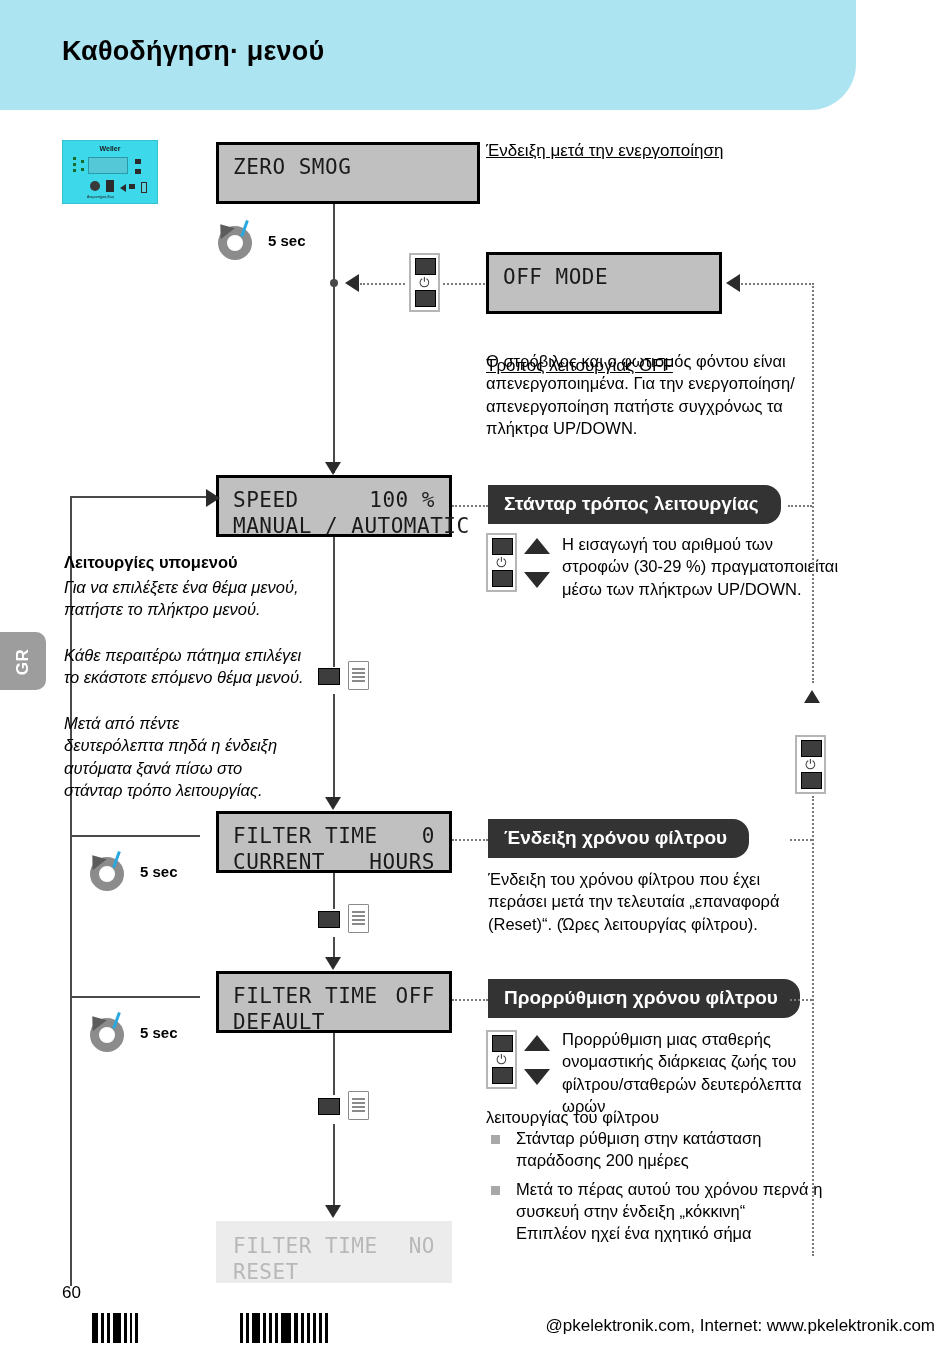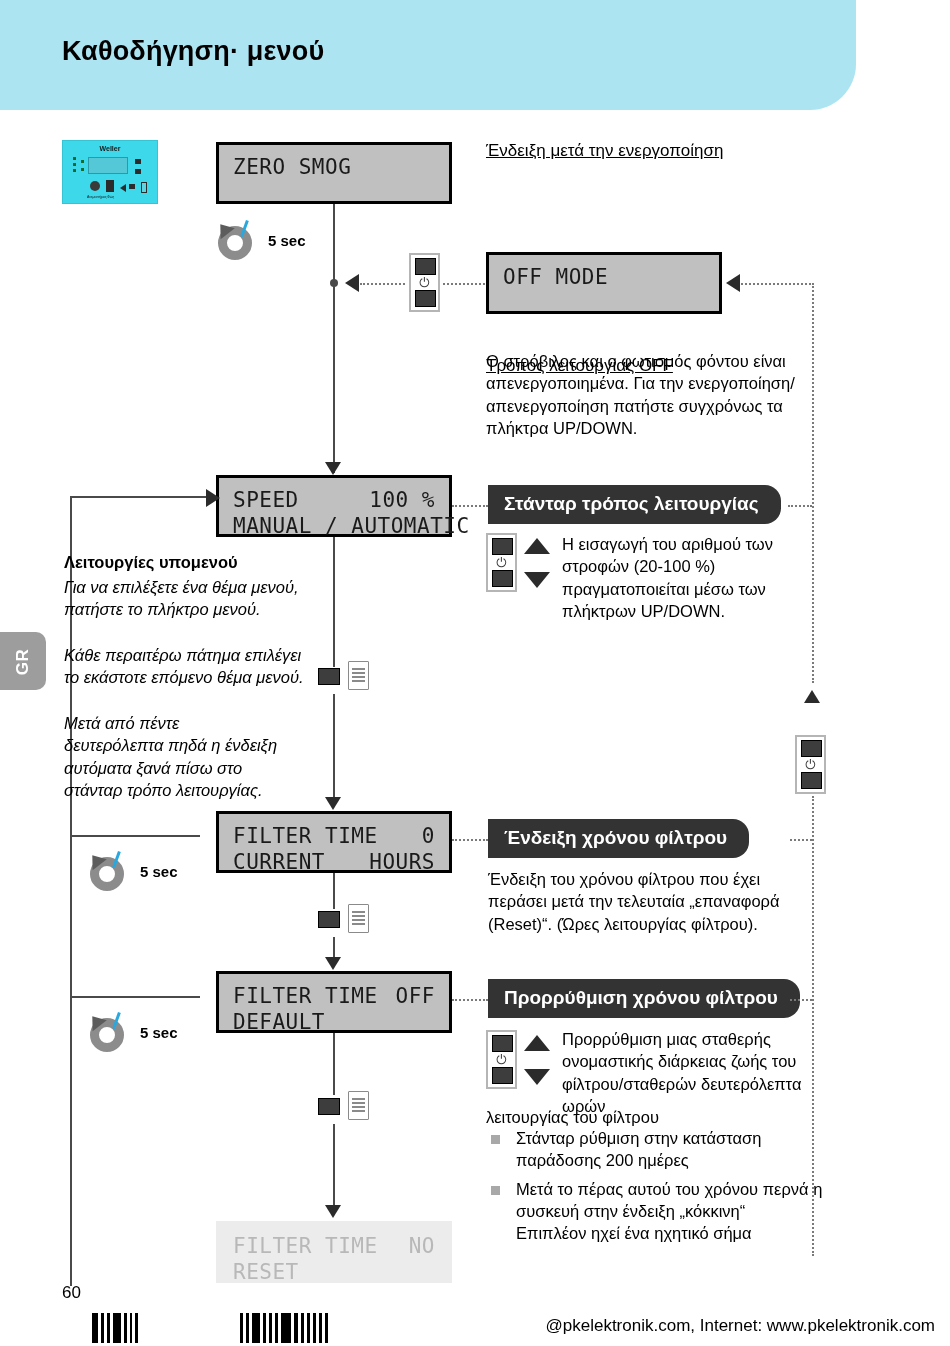--- a/index.html
+++ b/index.html
@@ -354,21 +354,21 @@
   <div class="dt-sq" style="left:72px;top:28px;"></div>
   <div class="dt-knob"></div>
   <div class="dt-plug"></div>
   <div class="dt-tri"></div>
   <div class="dt-sq" style="left:66px;top:43px;"></div>
   <div class="dt-sq" style="left:78px;top:41px;height:11px;background:#5fd3e0;border:1px solid #2b2b2b;"></div>
   <div class="dt-lbl" style="left:24px;">Ανεμιστήρας</div>
   <div class="dt-lbl" style="left:44px;">Φως</div>
 </div>
 
-<div class="lcd" id="lcd-startup" style="left:216px;top:142px;width:236px;height:62px;">
+<div class="lcd" id="lcd-startup" style="left:216px;top:142px;width:264px;height:62px;">
   <div class="lcd-row">
     <span>ZERO SMOG</span>
     <span class="r"></span>
   </div>
 </div>
 
 <div class="h-underline" style="left:486px;top:141px;">Ένδειξη μετά την ενεργοποίηση</div>
 <div class="bullets" style="left:486px;top:168px;width:330px;">
 </div>
 
@@ -428,21 +428,21 @@
 <div class="banner" style="left:488px;top:485px;">Στάνταρ τρόπος λειτουργίας</div>
 <div class="dotline-h" style="left:788px;top:505px;width:24px;"></div>
 
 <div class="pwr-btn" style="left:486px;top:533px;">
   <div class="cap top"></div>
   <div class="sym">⏻</div>
   <div class="cap bot"></div>
 </div>
 <div class="tri-up" style="left:524px;top:538px;"></div>
 <div class="tri-dn" style="left:524px;top:572px;"></div>
-<div class="para" style="left:562px;top:533px;width:280px;">Η εισαγωγή του αριθμού των στροφών (20-100 %) πραγματοποιείται μέσω των πλήκτρων UP/DOWN.</div>
+<div class="para" style="left:562px;top:533px;width:280px;">Η εισαγωγή του αριθμού των στροφών (30-29 %) πραγματοποιείται μέσω των πλήκτρων UP/DOWN.</div>
 
 <div class="para bold" style="left:64px;top:551px;">Λειτουργίες υπομενού</div>
 <div class="para italic" style="left:64px;top:576px;width:240px;">Για να επιλέξετε ένα θέμα μενού, πατήστε το πλήκτρο μενού.</div>
 <div class="para italic" style="left:64px;top:644px;width:245px;">Κάθε περαιτέρω πάτημα επιλέγει το εκάστοτε επόμενο θέμα μενού.</div>
 <div class="para italic" style="left:64px;top:712px;width:215px;">Μετά από πέντε δευτερόλεπτα πηδά η ένδειξη αυτόματα ξανά πίσω στο στάνταρ τρόπο λειτουργίας.</div>
 
 <div class="vline" style="left:333px;top:537px;height:130px;"></div>
 <div class="menu-btn" style="left:318px;top:660px;">
   <div class="sq"></div>
   <div class="page"></div>

